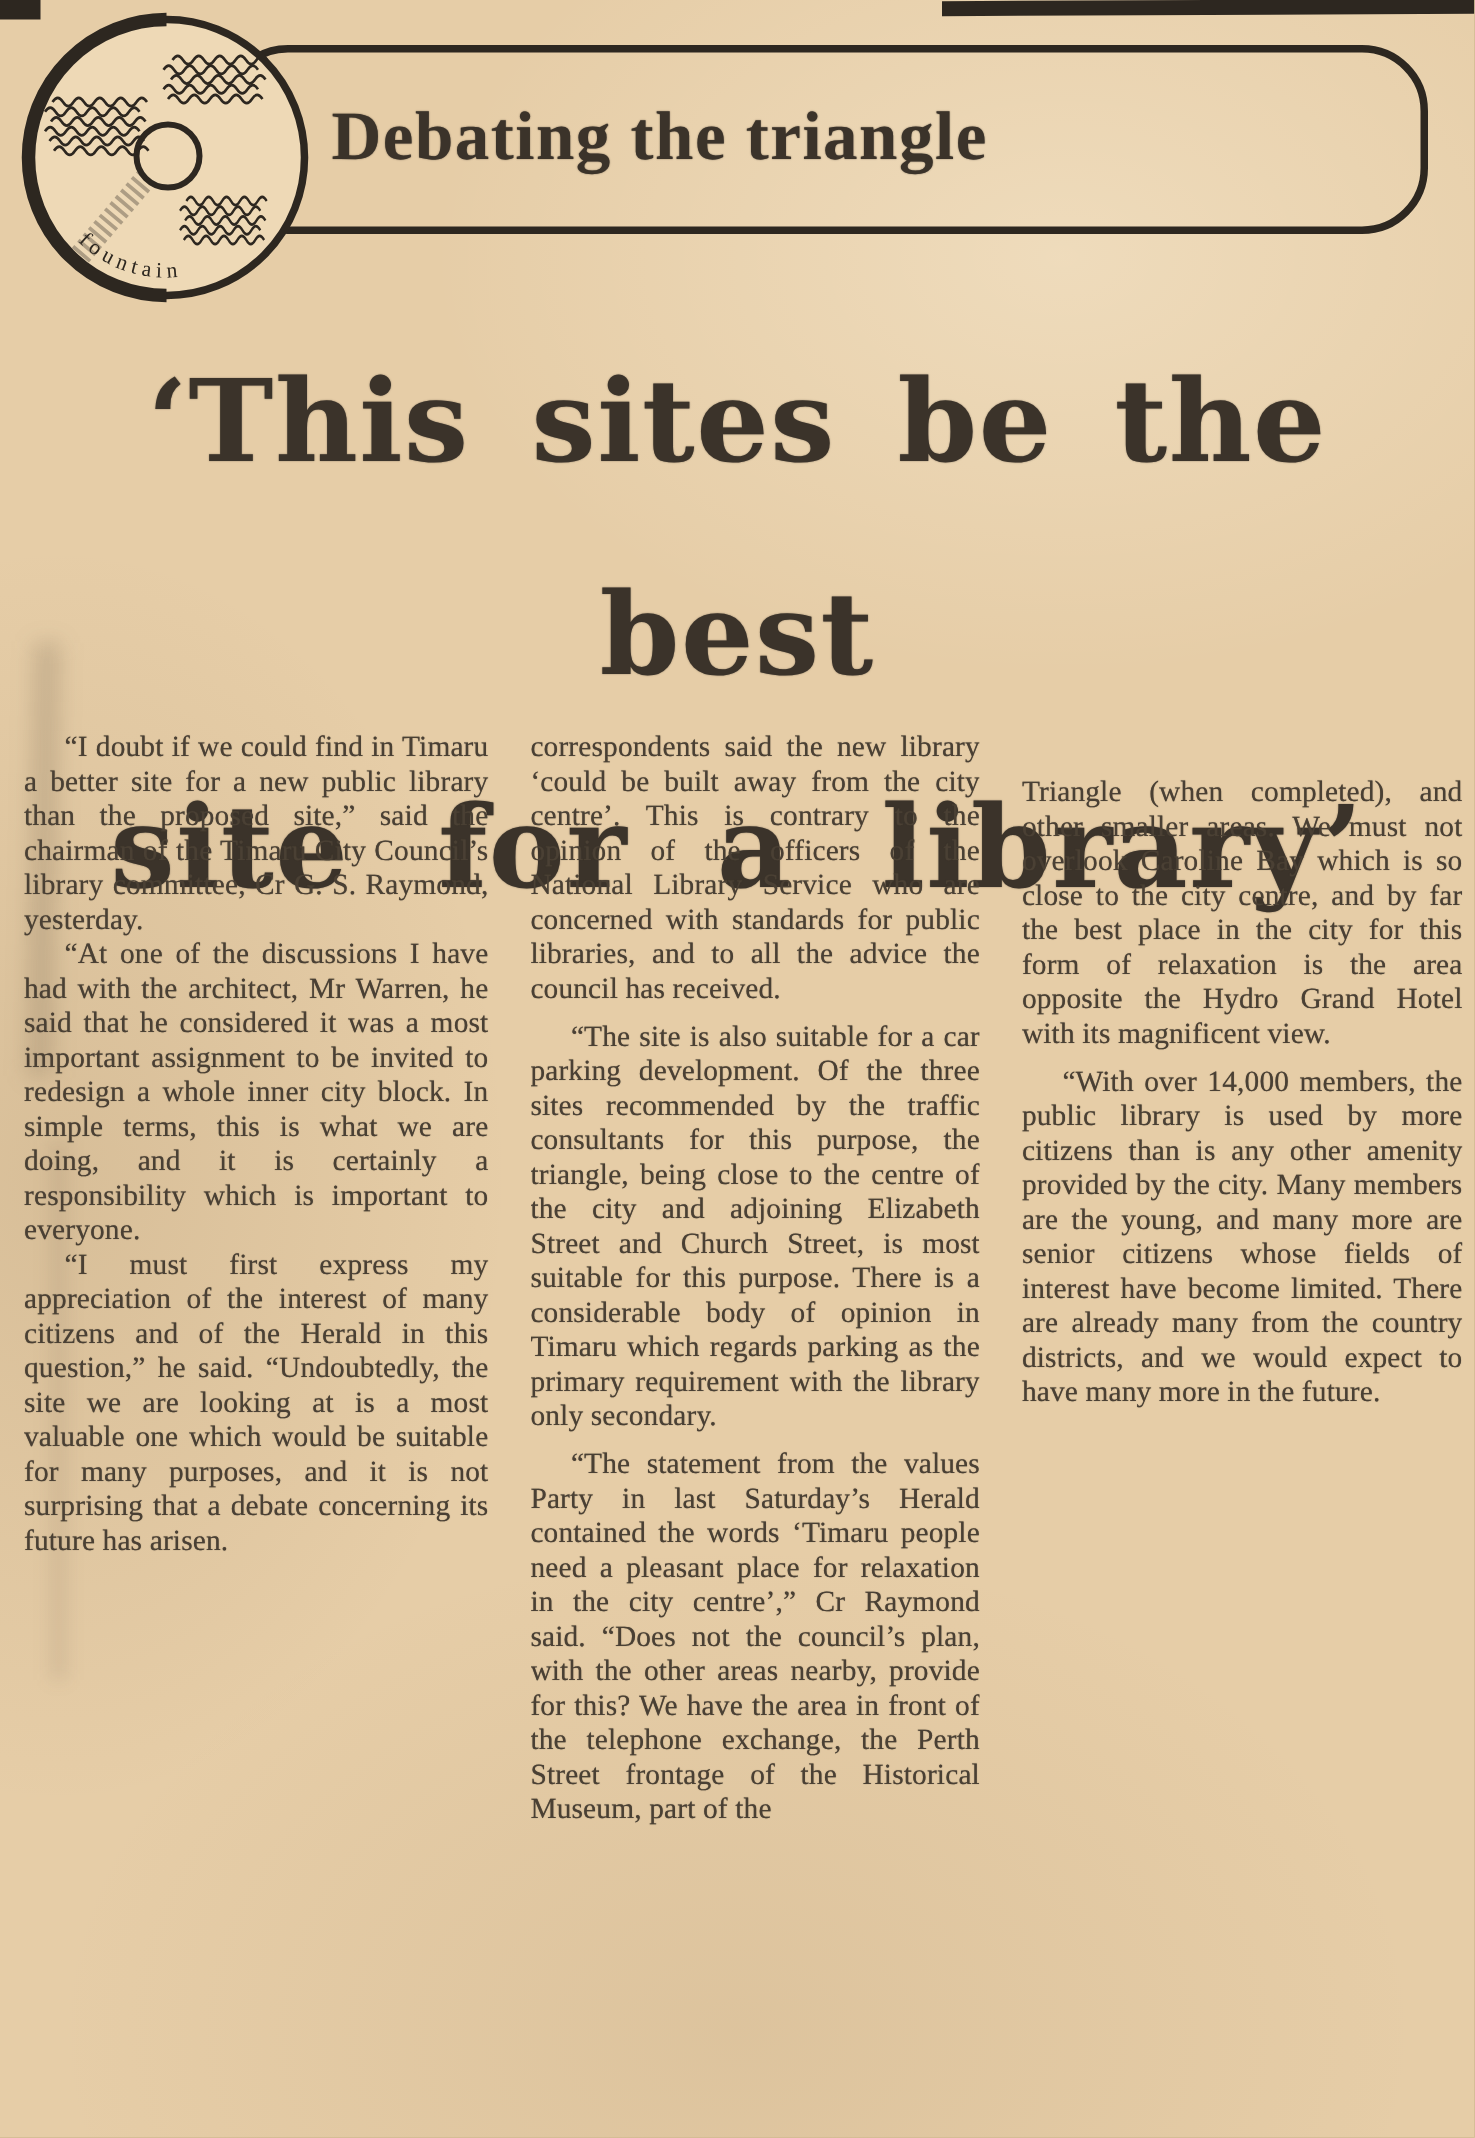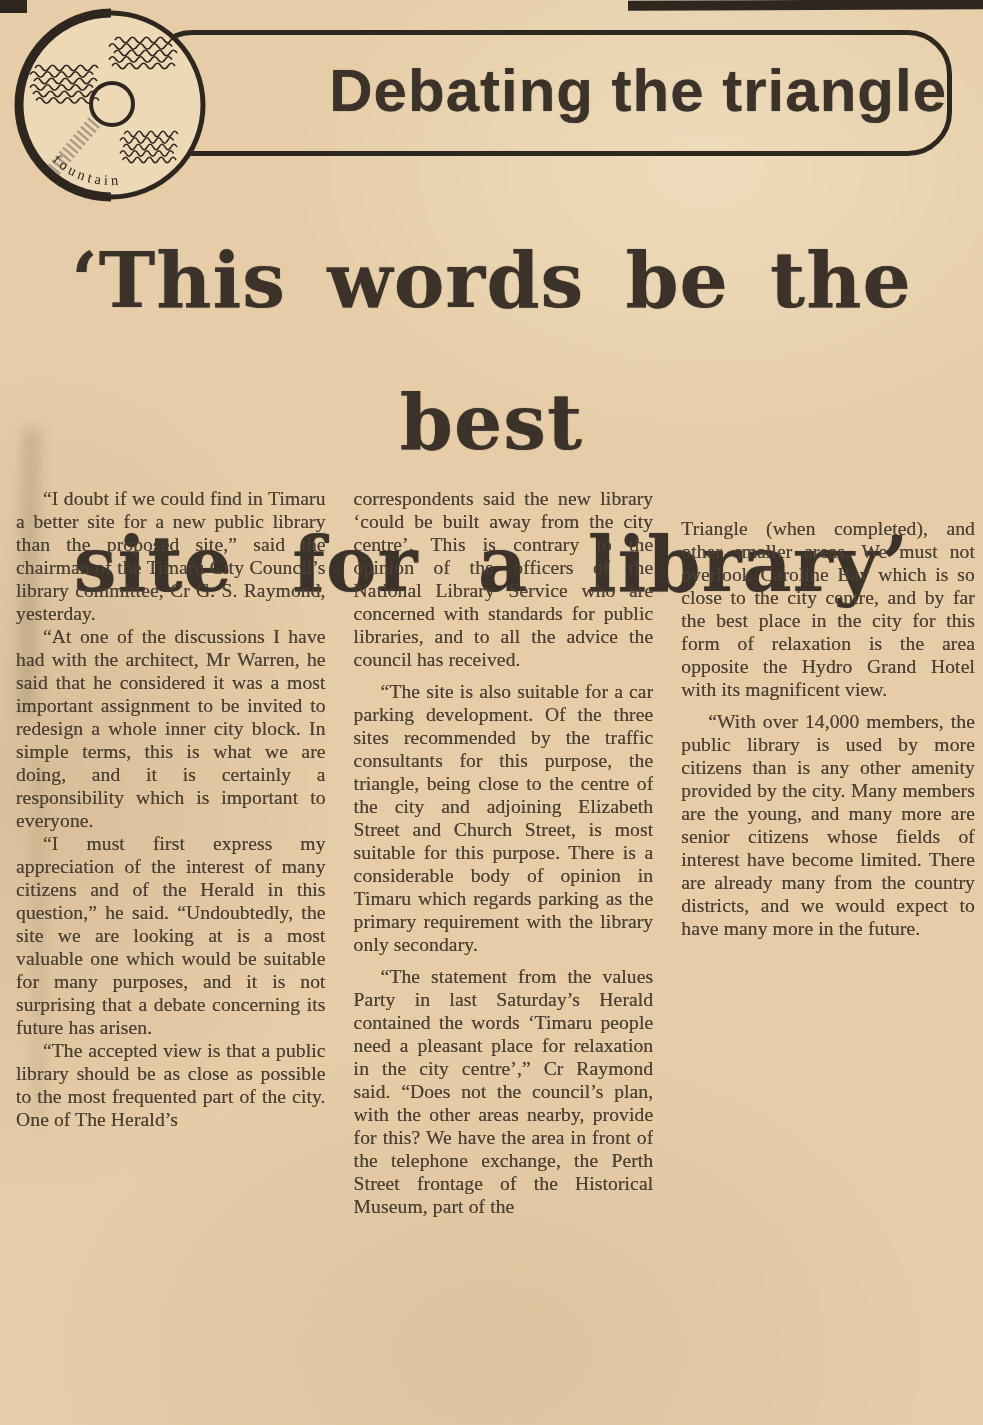--- a/index.html
+++ b/index.html
@@ -46,25 +46,25 @@
   }
   
   .banner{
     position:absolute;left:148px;top:30px;width:804px;height:126px;
     border:5px solid var(--line-ink);
     border-radius:44px;
     box-sizing:border-box;
     z-index:1;
   }
   .banner-title{
-    font-family:Liberation Sans, sans-serif;
+    font-family:Liberation Serif, serif;
     font-weight:bold;
-    font-size:60px;
+    font-size:46px;
     line-height:112px;
-    text-align:right;
+    text-align:left;
     padding-left:68px;
     letter-spacing:1px;
     color:var(--headline-ink);
     text-shadow:0 0 1px rgba(45,39,32,.7);
     white-space:nowrap;
   }
   
   .logo{
     position:absolute;left:8px;top:6px;width:200px;height:200px;
     z-index:2;
@@ -159,30 +159,29 @@
           <use href="#wv" x="3" y="26"></use>
       </g>
 
       <text font-family="Liberation Serif, serif" font-size="14.5" letter-spacing="3.5" fill="currentColor">
         <textPath href="#arc" startOffset="16%">fountain</textPath>
       </text>
     </svg>
   </div>
 
   <h1 class="headline">
-    <span class="hl-line">‘This words be the best</span>
+    <span class="hl-line">‘This sites be the best</span>
     <span class="hl-line hl2">site for a library’</span>
   </h1>
 
   <div class="body">
     <div class="col col-1">
         <p class="indent">“I doubt if we could find in Timaru a better site for a new public library than the proposed site,” said the chairman of the Timaru City Council’s library committee, Cr G. S. Raymond, yesterday.</p>
         <p class="indent">“At one of the discussions I have had with the architect, Mr Warren, he said that he considered it was a most important assignment to be invited to redesign a whole inner city block. In simple terms, this is what we are doing, and it is certainly a responsibility which is important to everyone.</p>
         <p class="indent">“I must first express my appreciation of the interest of many citizens and of the Herald in this question,” he said. “Undoubtedly, the site we are looking at is a most valuable one which would be suitable for many purposes, and it is not surprising that a debate concerning its future has arisen.</p>
-        <p class="indent">“The accepted view is that a public library should be as close as possible to the most frequented part of the city. One of The Herald’s</p>
       </div>
     <div class="col col-2">
         <p class="">correspondents said the new library ‘could be built away from the city centre’. This is contrary to the opinion of the officers of the National Library Service who are concerned with standards for public libraries, and to all the advice the council has received.</p>
         <p class="indent gap">“The site is also suitable for a car parking development. Of the three sites recommended by the traffic consultants for this purpose, the triangle, being close to the centre of the city and adjoining Elizabeth Street and Church Street, is most suitable for this purpose. There is a considerable body of opinion in Timaru which regards parking as the primary requirement with the library only secondary.</p>
         <p class="indent gap">“The statement from the values Party in last Saturday’s Herald contained the words ‘Timaru people need a pleasant place for relaxation in the city centre’,” Cr Raymond said. “Does not the council’s plan, with the other areas nearby, provide for this? We have the area in front of the telephone exchange, the Perth Street frontage of the Historical Museum, part of the</p>
       </div>
     <div class="col col-3">
         <p class="">Triangle (when completed), and other smaller areas. We must not overlook Caroline Bay which is so close to the city centre, and by far the best place in the city for this form of relaxation is the area opposite the Hydro Grand Hotel with its magnificent view.</p>
         <p class="indent gap">“With over 14,000 members, the public library is used by more citizens than is any other amenity provided by the city. Many members are the young, and many more are senior citizens whose fields of interest have become limited. There are already many from the country districts, and we would expect to have many more in the future.</p>
       </div>

